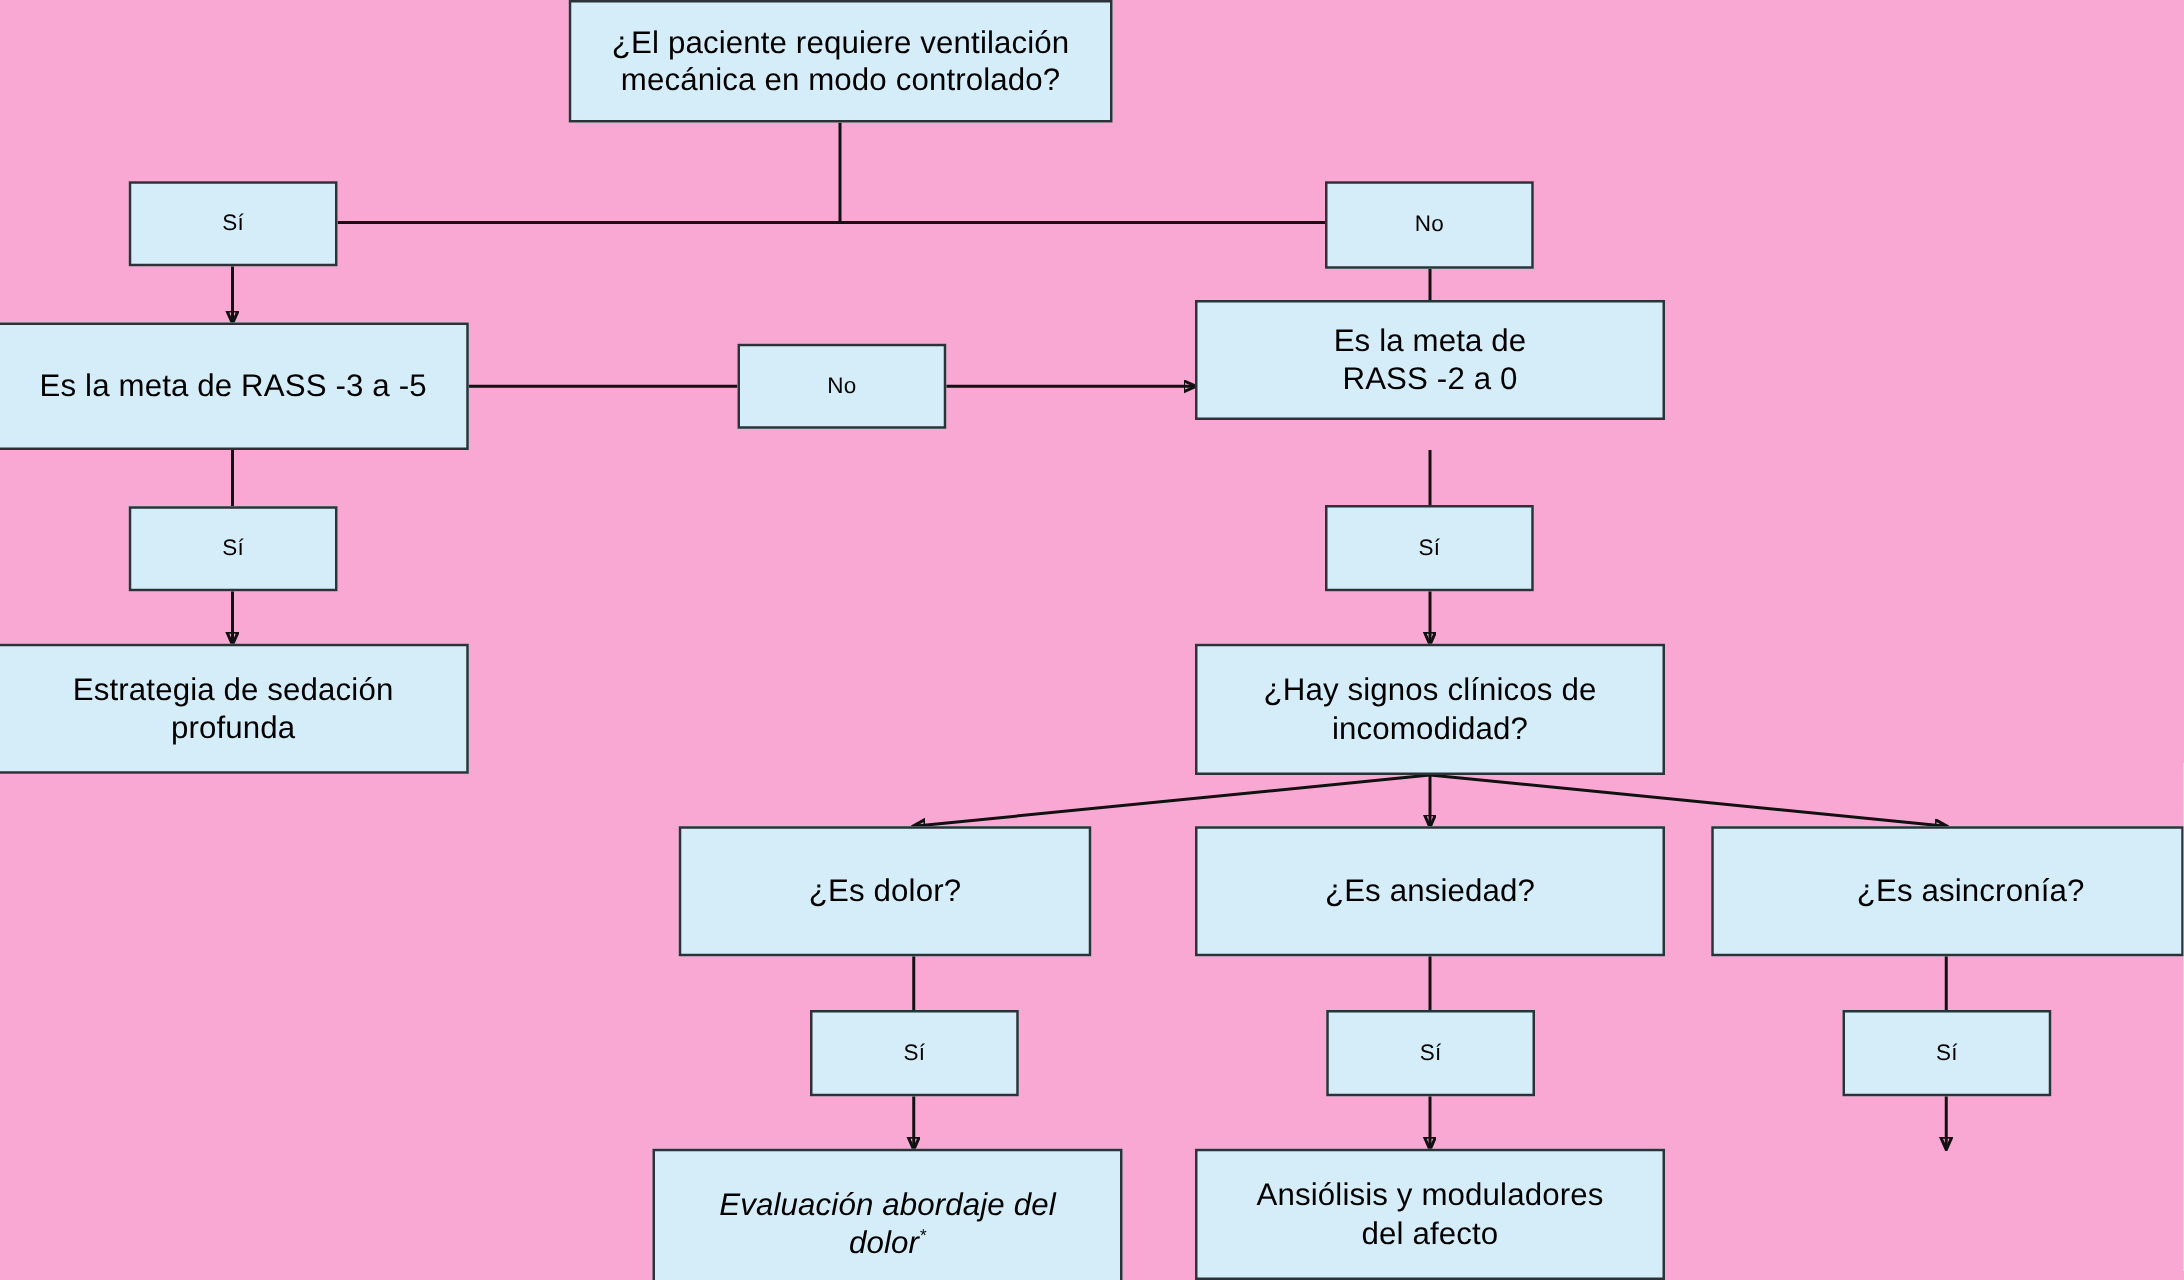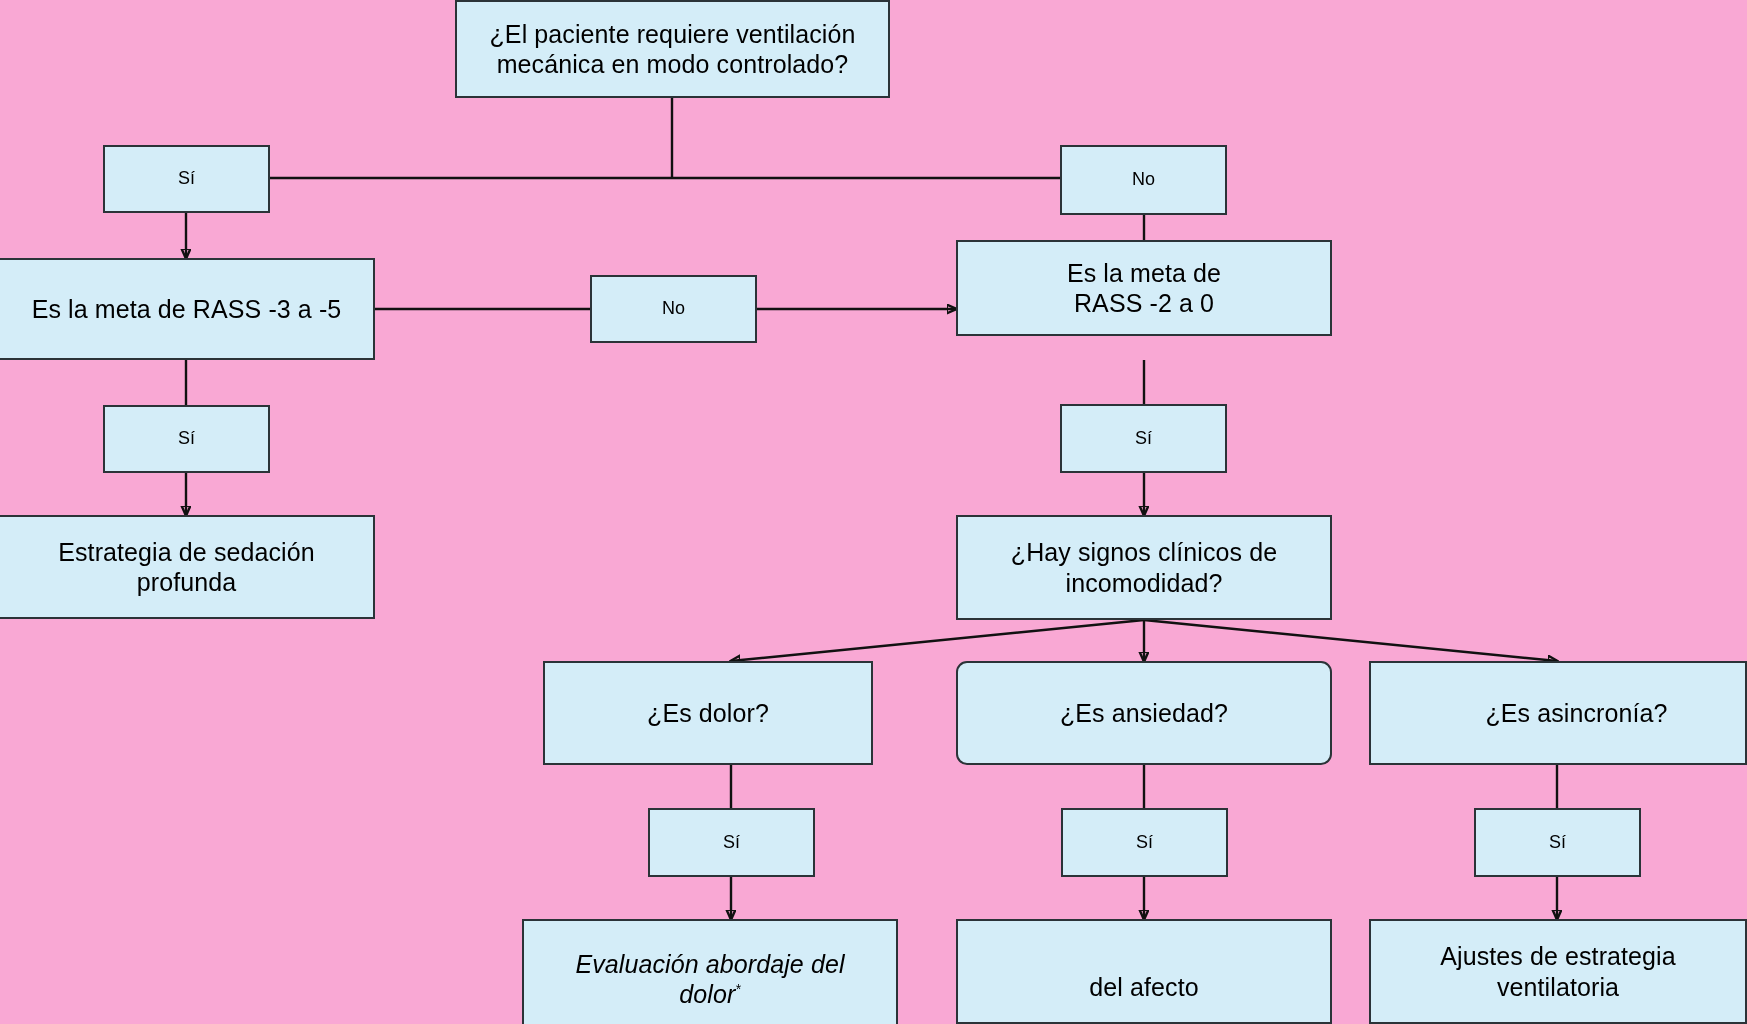--- a/index.html
+++ b/index.html
@@ -141,21 +141,21 @@
   </div>
 
   <div class="node" style="left:956px; top:515px; width:376px; height:105px;">
     <span class="txt"><span>¿Hay signos clínicos de</span><br><span>incomodidad?</span></span>
   </div>
 
   <div class="node" style="left:543px; top:661px; width:330px; height:104px;">
     <span class="txt">¿Es dolor?</span>
   </div>
 
-  <div class="node" style="left:956px; top:661px; width:376px; height:104px;border-radius:11px;">
+  <div class="node" style="left:956px; top:661px; width:376px; height:104px;">
     <span class="txt">¿Es ansiedad?</span>
   </div>
 
   <div class="node" style="left:1369px; top:661px; width:378px; height:104px;padding-left:43px;">
     <span class="txt">¿Es asincronía?</span>
   </div>
 
   <div class="node small" style="left:648px; top:808px; width:167px; height:69px;">
     <span class="txt">Sí</span>
   </div>
@@ -166,20 +166,17 @@
 
   <div class="node small" style="left:1474px; top:808px; width:167px; height:69px;">
     <span class="txt">Sí</span>
   </div>
 
   <div class="node" style="left:522px; top:919px; width:376px; height:120px;font-style:italic;">
     <span class="txt"><span>Evaluación abordaje del</span><br><span>dolor</span><span class="sup">*</span></span>
   </div>
 
   <div class="node" style="left:956px; top:919px; width:376px; height:105px;">
-    <span class="txt"><br><span>del afecto</span></span>
+    <span class="txt"><span>Ansiólisis y moduladores</span><br><span>del afecto</span></span>
   </div>
 
-  <div class="node" style="left:1369px; top:919px; width:378px; height:105px;">
-    <span class="txt"><span>Ajustes de estrategia</span><br><span>ventilatoria</span></span>
-  </div>
 
 </div>
 
 </body></html>

